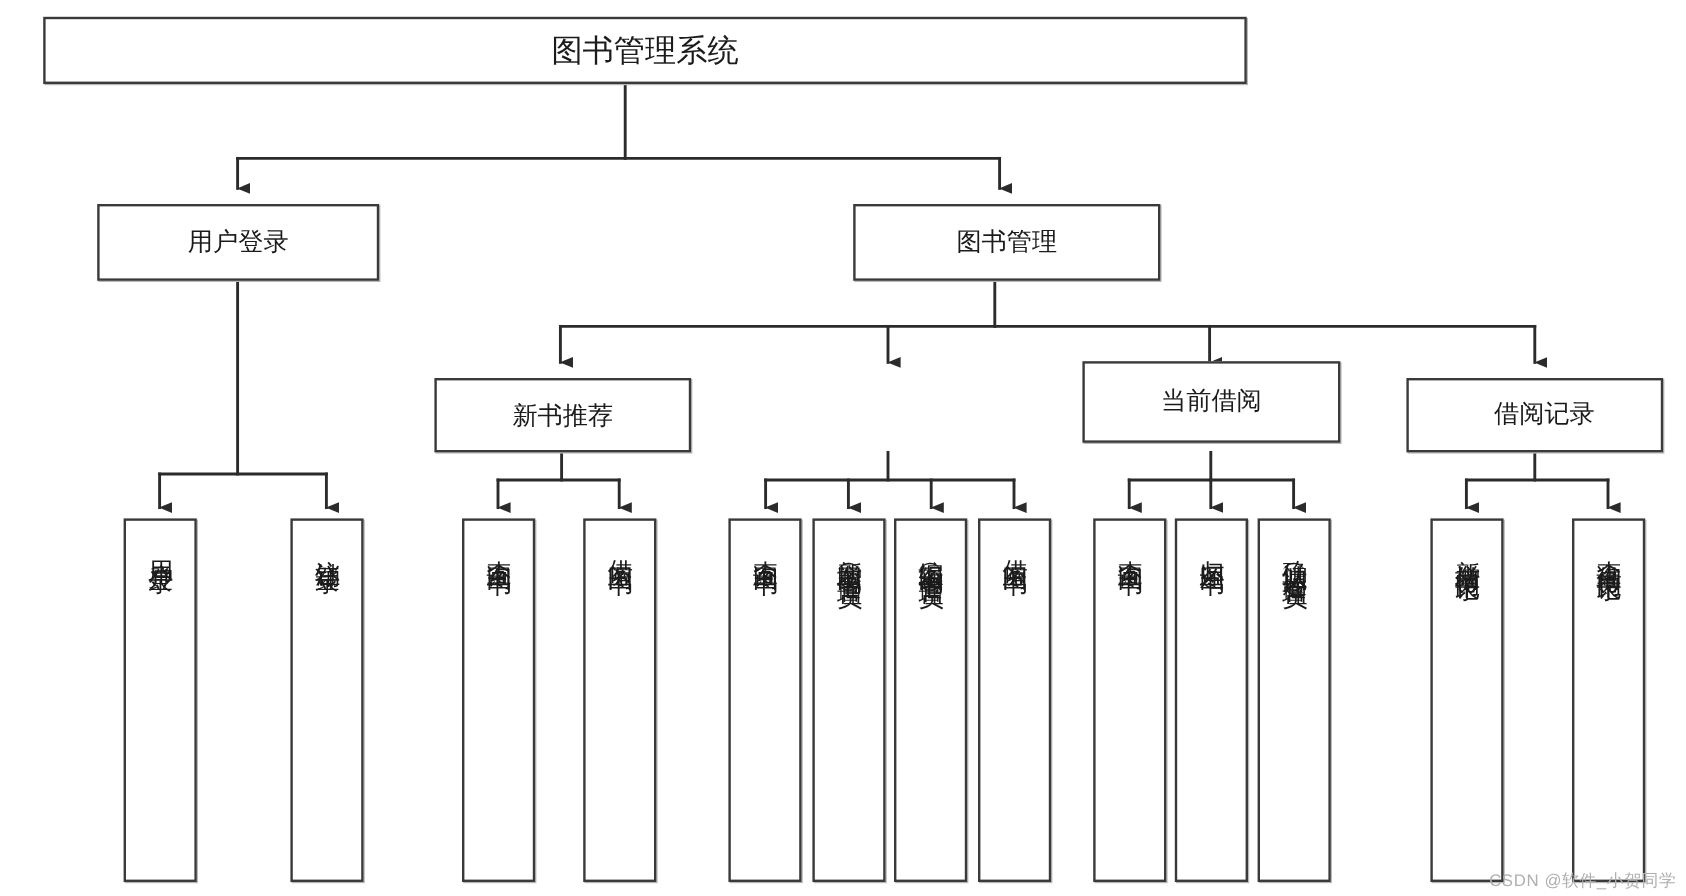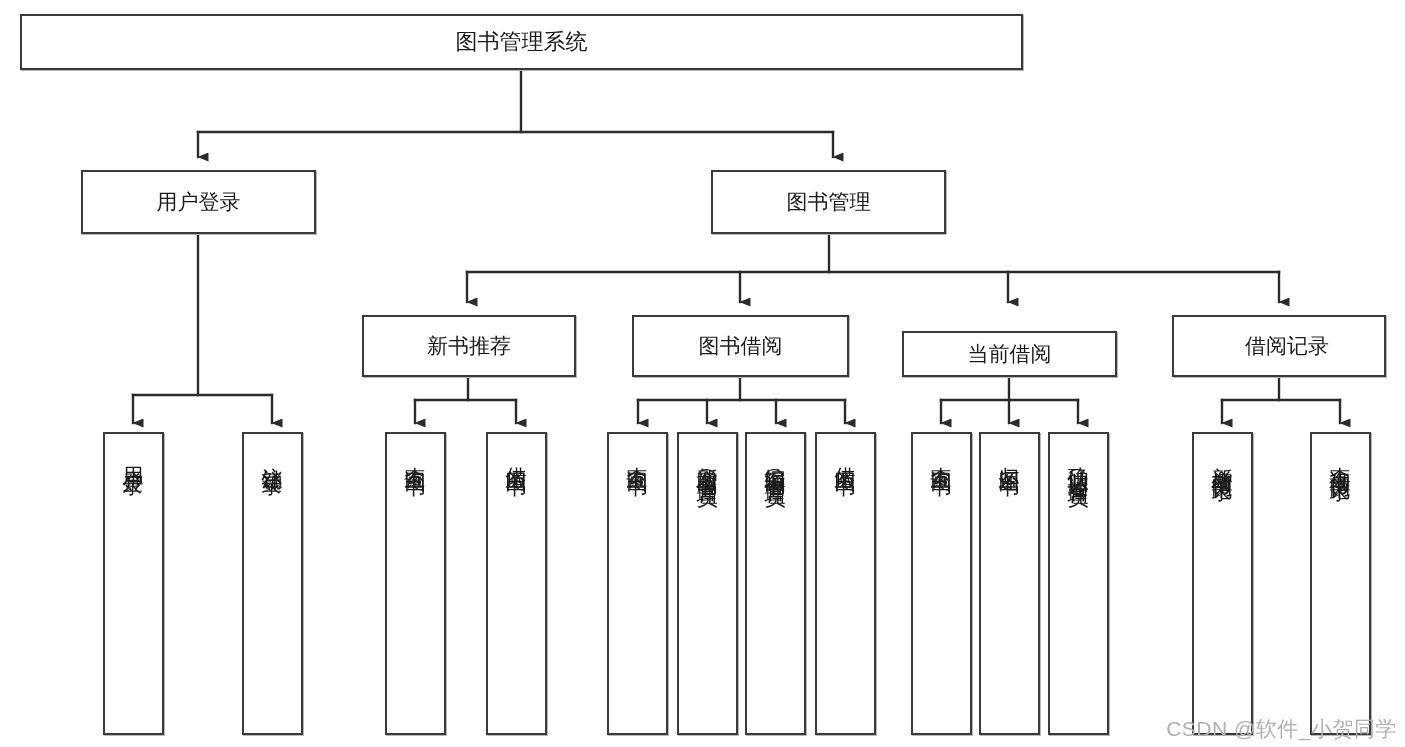--- a/index.html
+++ b/index.html
@@ -29,42 +29,42 @@
     z-index:2;
   }
   .node .txt{
     display:block;
     text-align:center;
     line-height:1.18;
     white-space:pre;
   }
 
   
-  .node.root{font-size:22px;}
+  .node.root{font-size:26px;margin-left:16px;}
   
   .node.branch{font-size:21px;}
   
   .node.leaf{
     align-items:flex-start;
     justify-content:center;
     padding-top:16px;
   }
   .node.leaf .txt{
     writing-mode:vertical-rl;
     text-orientation:upright;
     font-size:21px;
     letter-spacing:3px;
     line-height:1;
   }
 
   
   #watermark{
     position:absolute;
     right:8px;bottom:4px;
-    font-size:21px;
+    font-size:14px;
     color:#b0b0b0;
     letter-spacing:0.5px;
     z-index:5;
     white-space:nowrap;
   }
 </style>
 </head>
 <body>
 
 <div id="diagram">
@@ -121,33 +121,30 @@
   </svg>
 
   <div class="node root" style="left:20px;top:14px;width:1003px;height:56px;">
     <span class="txt">图书管理系统</span>
   </div>
 
   <div class="node branch" style="left:81px;top:170px;width:235px;height:64px;">
     <span class="txt">用户登录</span>
   </div>
 
-  <div class="node branch" style="left:711px;top:170px;width:235px;height:64px;">
+  <div class="node branch" style="left:711px;top:170px;width:256px;height:64px;">
     <span class="txt">图书管理</span>
   </div>
 
   <div class="node branch" style="left:362px;top:315px;width:214px;height:62px;font-family:Liberation Serif, serif;">
     <span class="txt">新书推荐</span>
   </div>
 
-  <div class="node branch" style="left:632px;top:315px;width:217px;height:62px;">
-    <span class="txt">图书借阅</span>
-  </div>
-
-  <div class="node branch" style="left:902px;top:331px;width:215px;height:46px;">
+
+  <div class="node branch" style="left:902px;top:301px;width:215px;height:68px;">
     <span class="txt">当前借阅</span>
   </div>
 
   <div class="node branch" style="left:1172px;top:315px;width:214px;height:62px;padding-left:16px;">
     <span class="txt">借阅记录</span>
   </div>
 
   <div class="node leaf" style="left:103px;top:432px;width:61px;height:303px;">
     <span class="txt">用户登录</span>
   </div>

